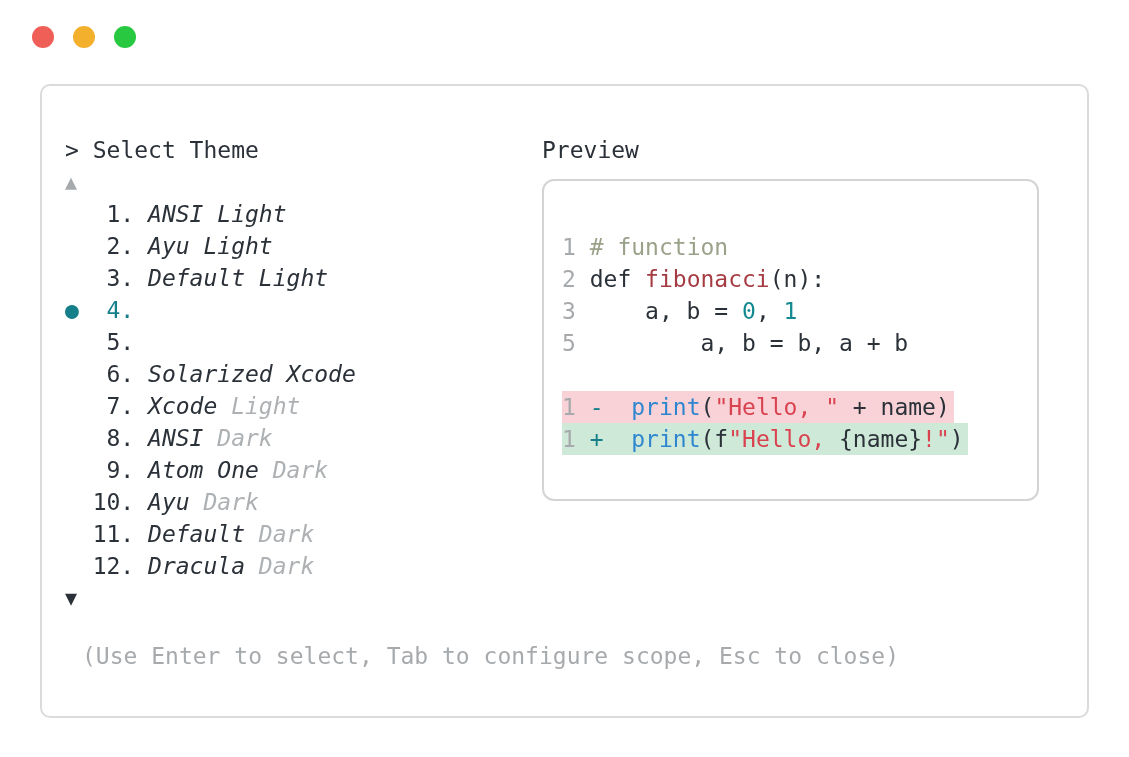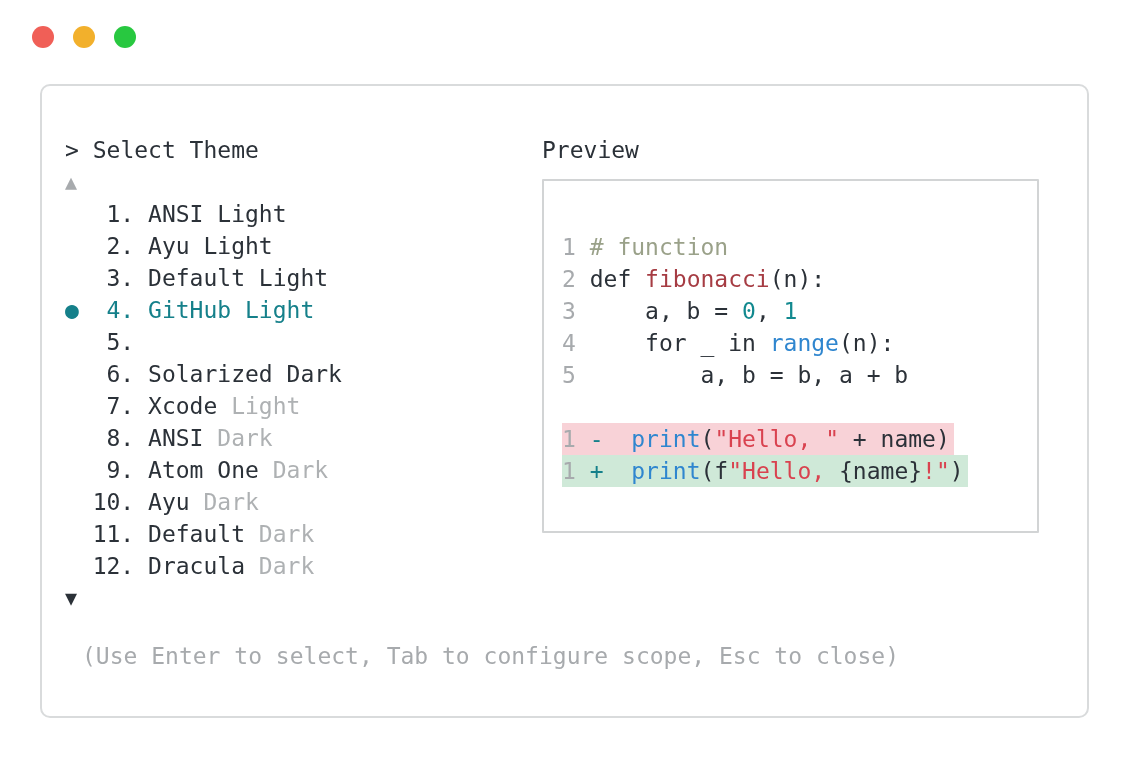--- a/index.html
+++ b/index.html
@@ -36,30 +36,30 @@
   .prompt-line{display:flex;}
   .caret{width:1ch;}
   .prompt-title{margin-left:1ch;}
   .scroll{font-size:20px;}
   .scroll-up{color:var(--gray);}
   .scroll-down{color:var(--ink);}
 
   .trow{display:flex;height:32px;line-height:32px;font-size:23px;white-space:pre;cursor:default;}
   .trow .marker{width:1ch;color:var(--teal);}
   .trow .tnum{width:4ch;text-align:right;}
-  .trow .tlabel{margin-left:1ch;}
+  .trow .tlabel{margin-left:1ch;font-style:italic;}
   .trow .dim{color:var(--dim);}
   .trow.selected .tnum,.trow.selected .tlabel{color:var(--teal);}
 
   .footer{margin-top:26px;color:var(--gray);font-size:23px;line-height:32px;white-space:pre;margin-left:17px;}
 
   .preview-col{position:absolute;left:500px;top:48px;width:497px;}
   .preview-title{height:32px;line-height:32px;font-size:23px;}
   .preview-box{
-    margin-top:13px;border:2px solid var(--border2);border-radius:1px;
+    margin-top:13px;border:2px solid var(--border2);border-radius:12px;
     padding:50px 18px 44px 18px;background:#fff;
   }
   .cline{height:32px;line-height:32px;font-size:23px;white-space:pre;width:max-content;}
   .cline .lnum{display:inline-block;width:1ch;color:var(--gray);}
   .cline.removed{background:var(--removed-bg);padding-right:4px;}
   .cline.added{background:var(--added-bg);padding-right:4px;}
 
   .c-ink{color:var(--ink);}
   .c-comment{color:var(--comment);}
   .c-func{color:var(--func);}
@@ -82,42 +82,41 @@
   <div class="left-col">
     <div class="line prompt-line">
       <span class="caret">&gt;</span>
       <span class="prompt-title">Select Theme</span>
     </div>
     <div class="line scroll scroll-up">▲</div>
     <div id="theme-list">
         <div class="trow"><span class="marker"> </span><span class="tnum">1.</span><span class="tlabel">ANSI Light</span></div>
         <div class="trow"><span class="marker"> </span><span class="tnum">2.</span><span class="tlabel">Ayu Light</span></div>
         <div class="trow"><span class="marker"> </span><span class="tnum">3.</span><span class="tlabel">Default Light</span></div>
-        <div class="trow selected"><span class="marker">●</span><span class="tnum">4.</span><span class="tlabel">GitHub Light</span></div>
+        <div class="trow selected"><span class="marker">●</span><span class="tnum">4.</span></div>
         <div class="trow"><span class="marker"> </span><span class="tnum">5.</span></div>
-        <div class="trow"><span class="marker"> </span><span class="tnum">6.</span><span class="tlabel">Solarized Dark</span></div>
+        <div class="trow"><span class="marker"> </span><span class="tnum">6.</span><span class="tlabel">Solarized Xcode</span></div>
         <div class="trow"><span class="marker"> </span><span class="tnum">7.</span><span class="tlabel">Xcode<span class="dim"> Light</span></span></div>
         <div class="trow"><span class="marker"> </span><span class="tnum">8.</span><span class="tlabel">ANSI<span class="dim"> Dark</span></span></div>
         <div class="trow"><span class="marker"> </span><span class="tnum">9.</span><span class="tlabel">Atom One<span class="dim"> Dark</span></span></div>
         <div class="trow"><span class="marker"> </span><span class="tnum">10.</span><span class="tlabel">Ayu<span class="dim"> Dark</span></span></div>
         <div class="trow"><span class="marker"> </span><span class="tnum">11.</span><span class="tlabel">Default<span class="dim"> Dark</span></span></div>
         <div class="trow"><span class="marker"> </span><span class="tnum">12.</span><span class="tlabel">Dracula<span class="dim"> Dark</span></span></div>
       </div>
     <div class="line scroll scroll-down">▼</div>
     <div class="footer">(Use Enter to select, Tab to configure scope, Esc to close)</div>
   </div>
 
   <div class="preview-col">
     <div class="preview-title">Preview</div>
     <div class="preview-box">
       <div id="code-block">
           <div class="cline"><span class="lnum">1</span><span class="c-ink"> </span><span class="c-comment"># function</span></div>
           <div class="cline"><span class="lnum">2</span><span class="c-ink"> def </span><span class="c-func">fibonacci</span><span class="c-ink">(n):</span></div>
           <div class="cline"><span class="lnum">3</span><span class="c-ink">     a, b = </span><span class="c-number">0</span><span class="c-ink">, </span><span class="c-number">1</span></div>
-          <div class="cline"><span class="lnum">4</span><span class="c-ink">     for _ in </span><span class="c-blue">range</span><span class="c-ink">(n):</span></div>
           <div class="cline"><span class="lnum">5</span><span class="c-ink">         a, b = b, a + b</span></div>
         </div>
       <div class="cline"> </div>
       <div id="diff-block">
           <div class="cline removed"><span class="lnum">1</span><span class="c-ink"> </span><span class="c-sign">-</span><span class="c-ink">  </span><span class="c-blue">print</span><span class="c-ink">(</span><span class="c-string">"Hello, "</span><span class="c-ink"> + name)</span></div>
           <div class="cline added"><span class="lnum">1</span><span class="c-ink"> </span><span class="c-sign">+</span><span class="c-ink">  </span><span class="c-blue">print</span><span class="c-ink">(f</span><span class="c-string">"Hello, </span><span class="c-ink">{name}</span><span class="c-string">!"</span><span class="c-ink">)</span></div>
         </div>
     </div>
   </div>
 

